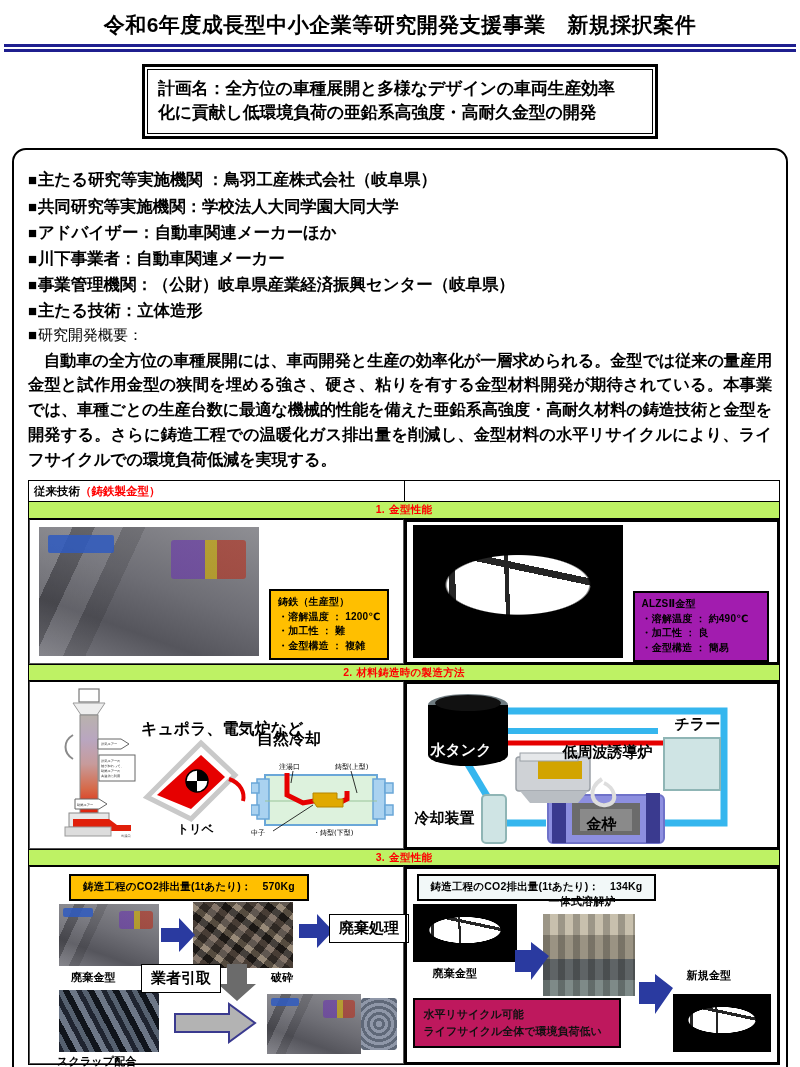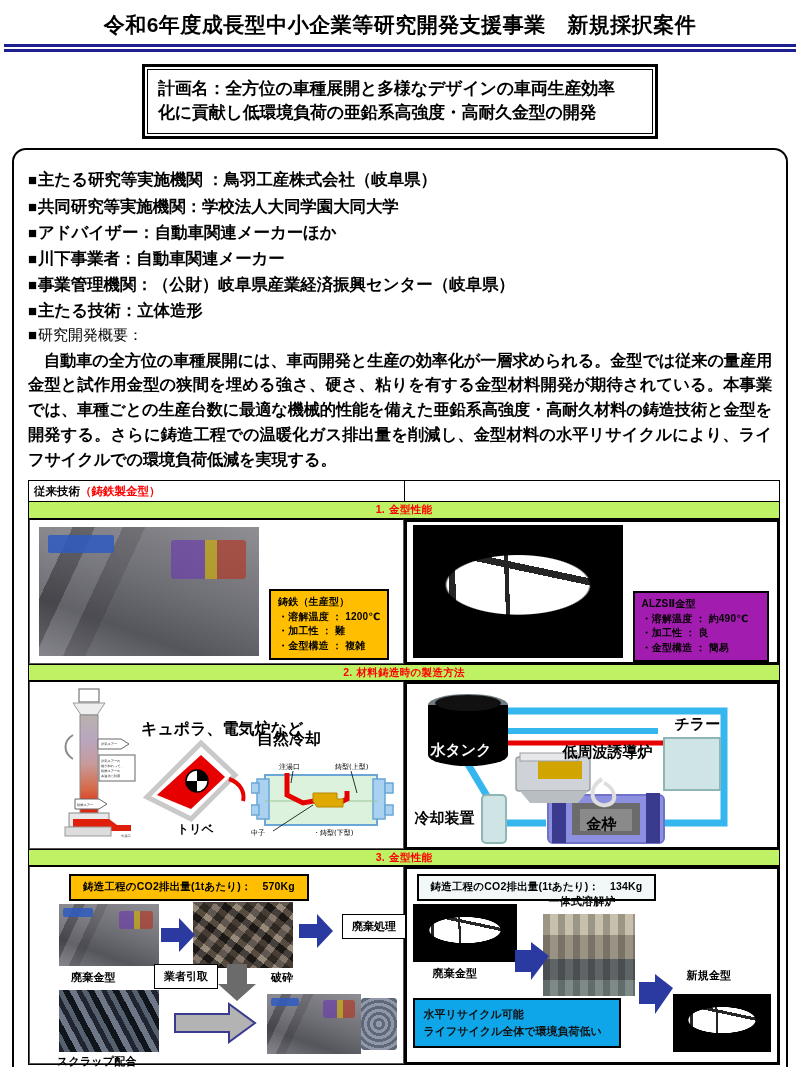--- a/index.html
+++ b/index.html
@@ -168,29 +168,28 @@
     position: absolute;
     font-size: 11px;
     font-weight: 600;
     white-space: nowrap;
     letter-spacing: .2px;
   }
   .label-box {
     position: absolute;
     background: #fff;
     border: 1.5px solid #000;
-    font-size: 11px;
+    font-size: 15px;
     font-weight: 600;
     padding: 4px 9px;
     white-space: nowrap;
-    margin-left: 13px;
   }
   .note-box {
     position: absolute;
-    background: #0ea5e9;
+    background: #be185d;
     border: 2px solid #000;
     font-size: 11px;
     font-weight: 600;
     line-height: 1.5;
     padding: 6px 9px 7px 9px;
     white-space: nowrap;
     color: #111;
   }
 
   

